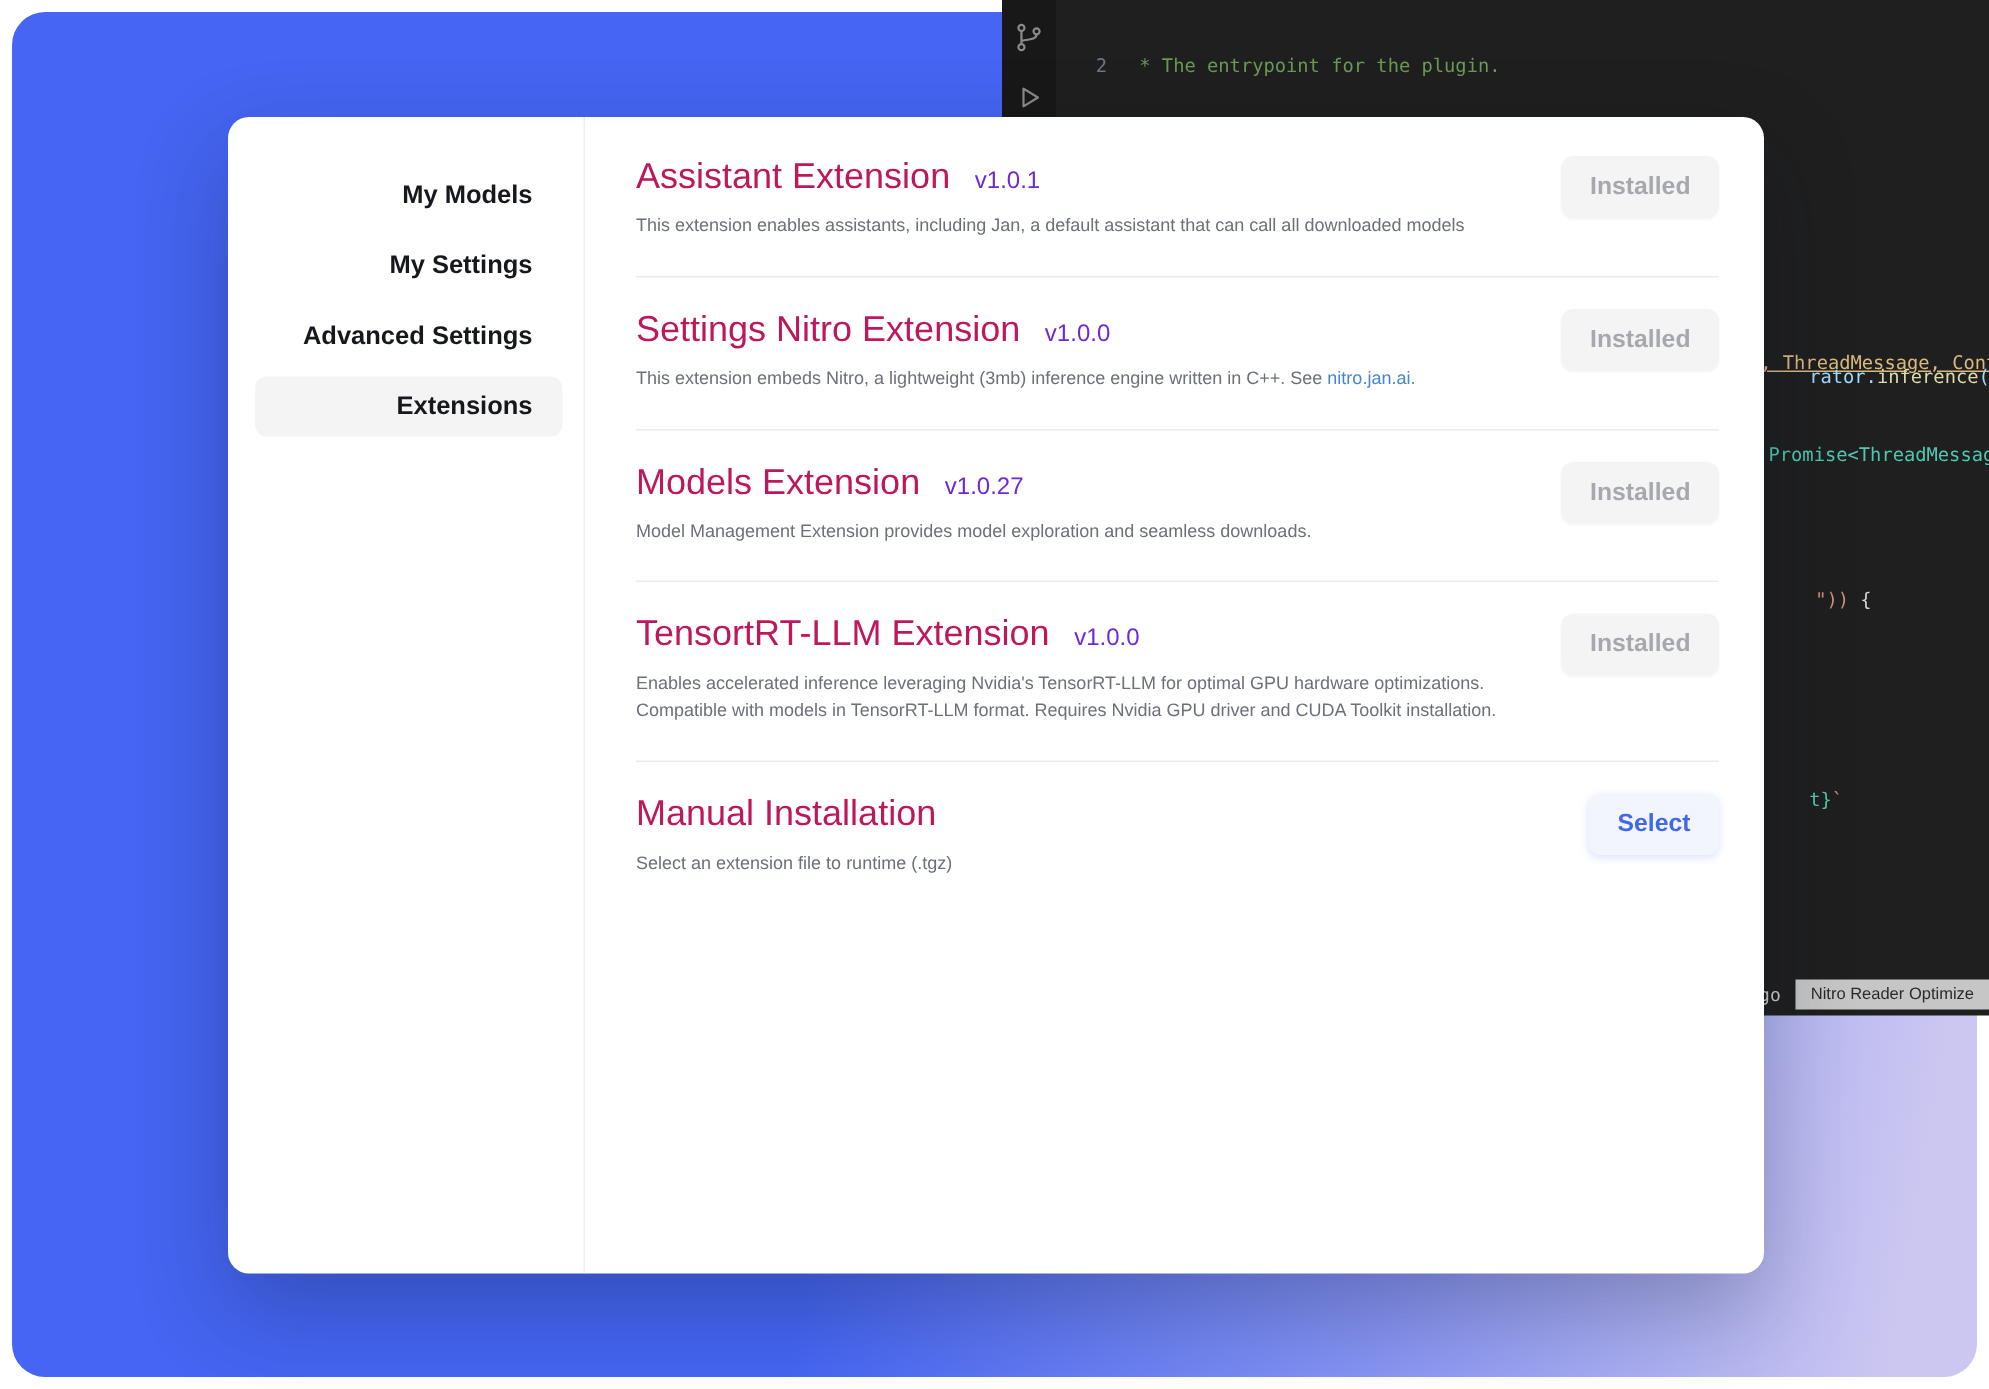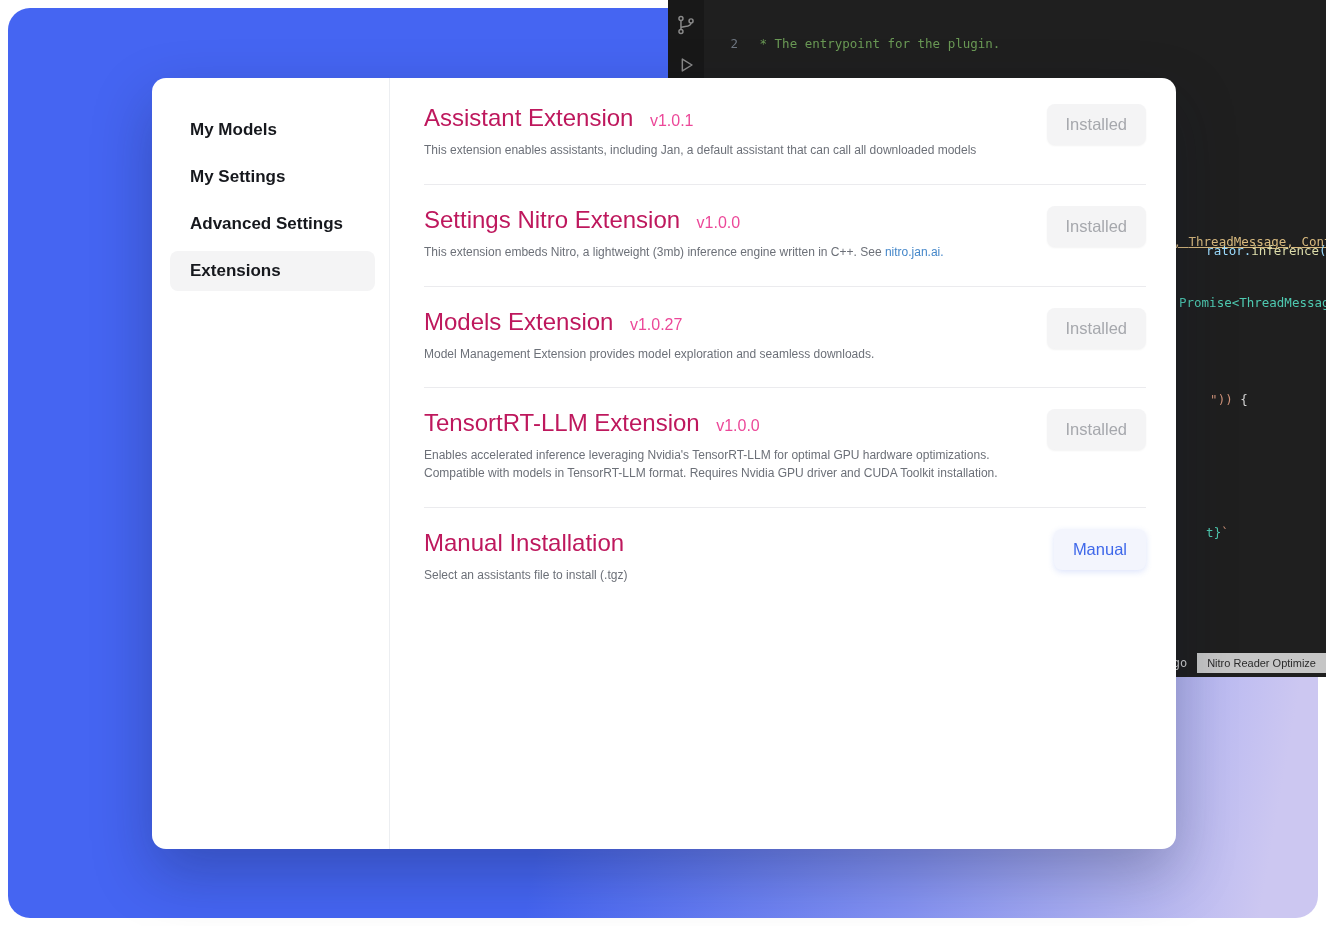--- a/index.html
+++ b/index.html
@@ -64,40 +64,41 @@
   
   .modal {
     position:absolute; left:152px; top:78px; width:1024px; height:771px;
     background:#ffffff; border-radius:14px; z-index:2;
     box-shadow:0 24px 60px rgba(15,23,42,0.28);
     display:flex; overflow:hidden;
   }
   .sidebar {
     width:238px; flex-shrink:0; border-right:1px solid #eceef1;
     padding:32px 14px 0 18px;
+    text-align:right;
   }
   .side-item {
     padding:10px 20px; border-radius:8px; margin-bottom:7px;
     font-size:17px; font-weight:700; color:#16181d; cursor:pointer;
   }
   .side-item.active { background:#f4f4f5; }
 
   .content { flex:1; padding:24px 30px 24px 34px; overflow:hidden; }
   .ext-row {
     display:flex; justify-content:space-between; align-items:flex-start; gap:20px;
     padding:21px 0 24px; border-bottom:1px solid #ebebee;
   }
   .ext-row:first-child { padding-top:2px; }
   .ext-row:last-child { border-bottom:none; padding-bottom:0; }
   .ext-title { font-size:24px; font-weight:400; color:#be185d; }
-  .ext-version { font-size:16px; color:#ec4899; margin-left:12px; }
+  .ext-version { font-size:16px; color:#6d28d9; margin-left:12px; }
   .ext-desc { margin:10px 0 0; font-size:12px; color:#6c7078; line-height:1.48; max-width:585px; }
   .link { color:#4587c9; text-decoration:none; cursor:pointer; }
   .btn {
-    border:none; border-radius:8px; font-size:16.5px; font-weight:400;
+    border:none; border-radius:8px; font-size:16.5px; font-weight:700;
     padding:11px 19px; font-family:inherit; cursor:pointer; flex-shrink:0;
   }
   .btn-installed { background:#f4f4f5; color:#a6a8ad; box-shadow:0 1px 2px rgba(0,0,0,0.05); }
   .btn-select { background:#f3f5fd; color:#3f68ea; box-shadow:0 2px 6px rgba(64,104,234,0.18); }
 </style>
 </head>
 <body>
 
 <div class="bg-rect"></div>
 
@@ -212,19 +213,19 @@
       </div>
       <button class="btn btn-installed">Installed</button>
     </div>
 
     <div class="ext-row">
       <div>
         <div>
           <span class="ext-title">Manual Installation</span>
           <span class="ext-version"></span>
         </div>
-        <p class="ext-desc">Select an assistants file to install (.tgz)</p>
-      </div>
-      <button class="btn btn-select">Manual</button>
+        <p class="ext-desc">Select an extension file to runtime (.tgz)</p>
+      </div>
+      <button class="btn btn-select">Select</button>
     </div>
 
   </div>
 </div>
 
 </body></html>

